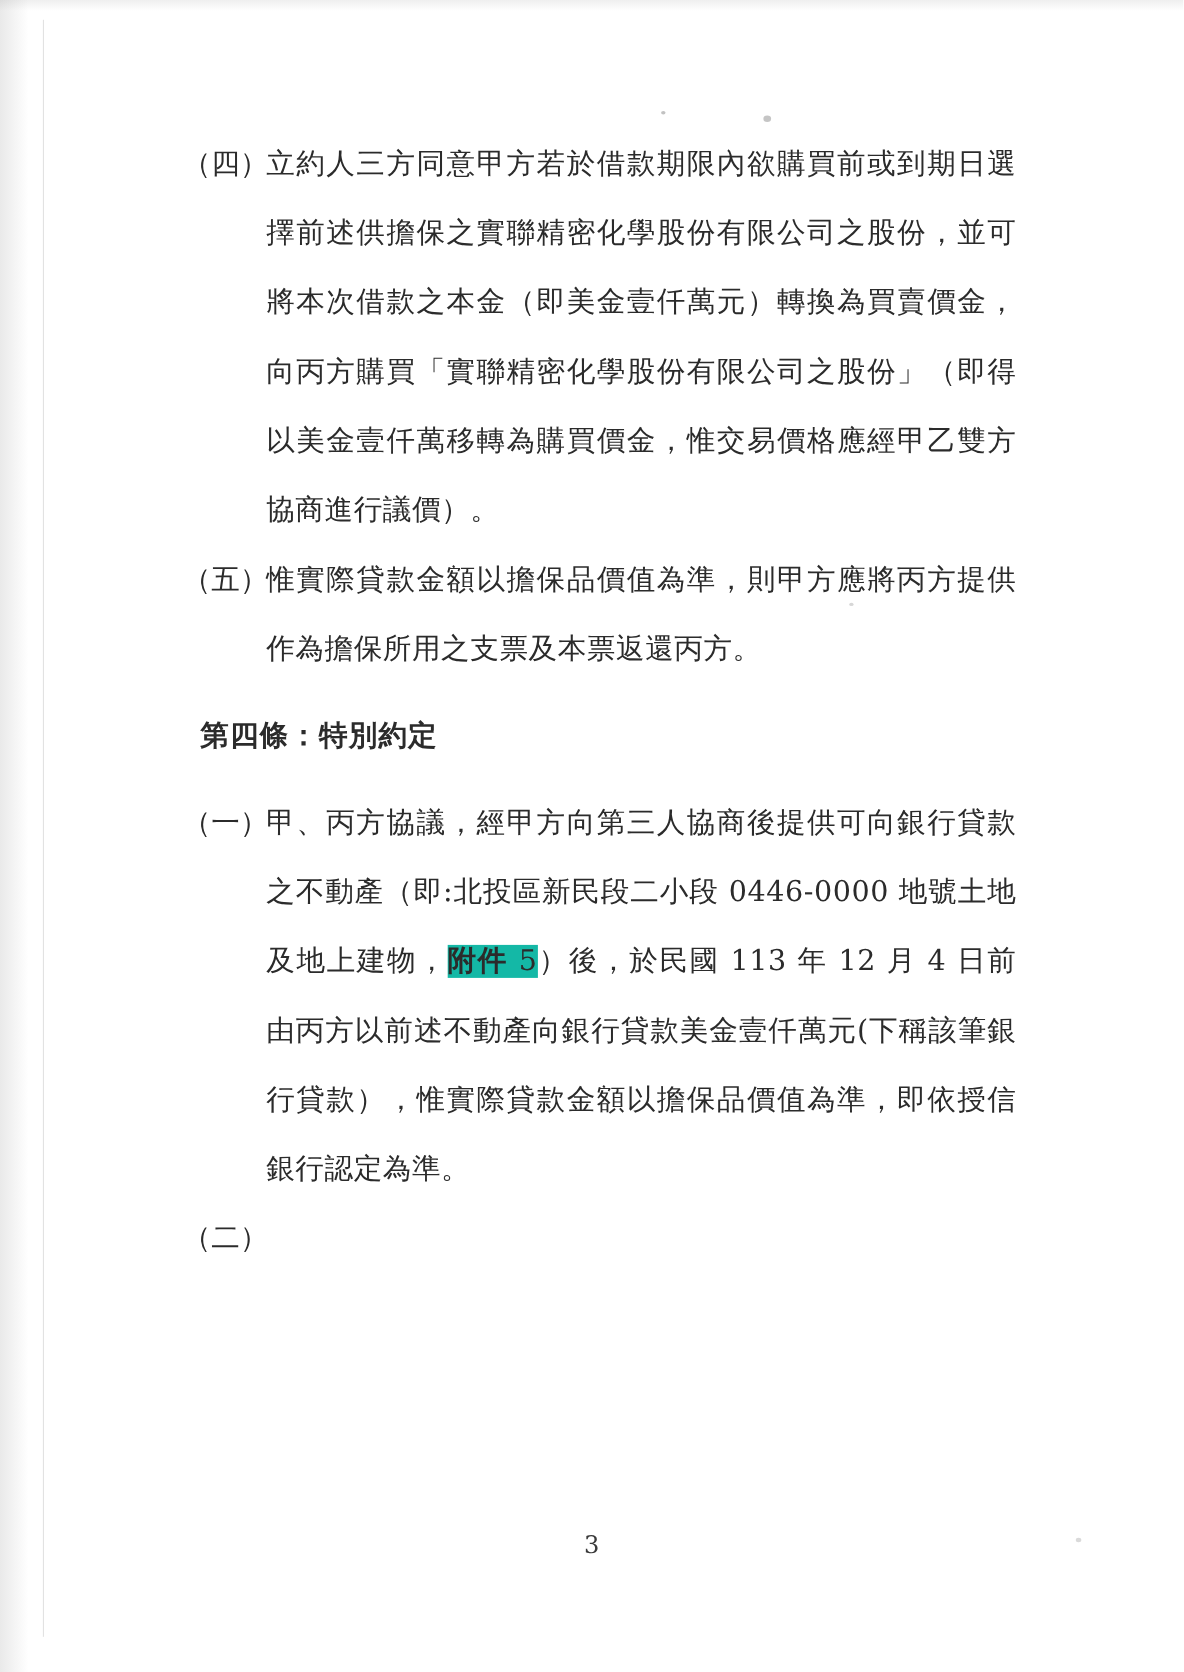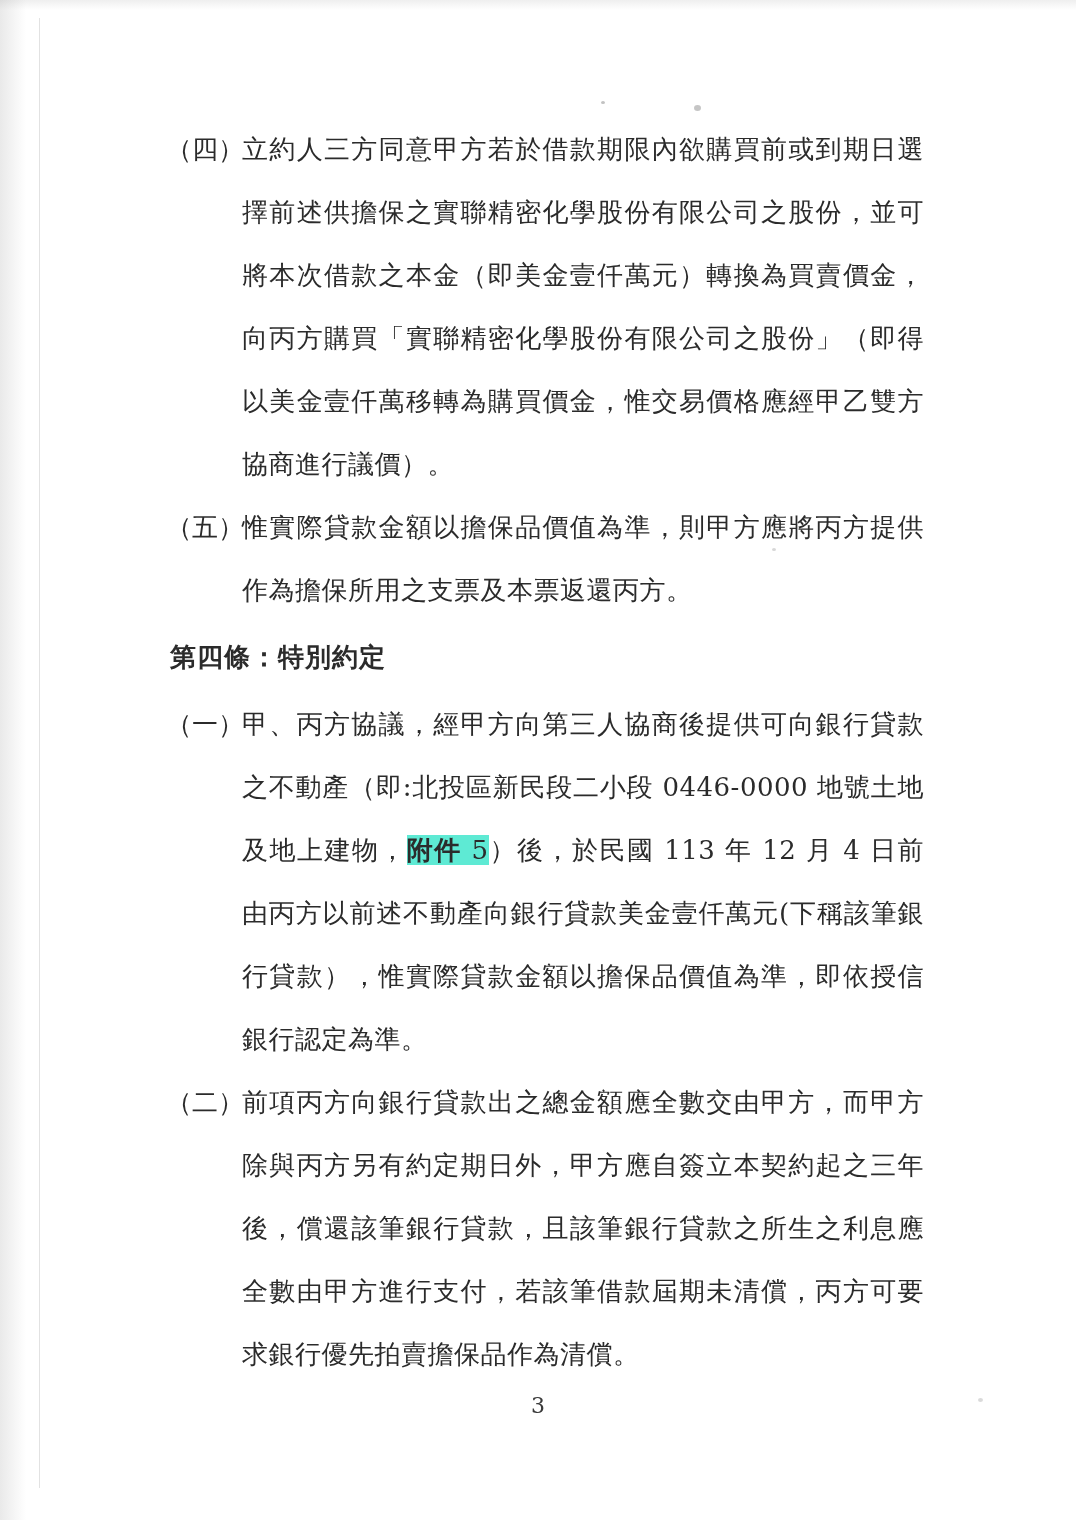--- a/index.html
+++ b/index.html
@@ -81,26 +81,26 @@
     font-size: 26px;
     line-height: 63px;
     letter-spacing: 0;
   }
 
   .heading {
     font-size: 26px;
     line-height: 63px;
     font-weight: bold;
     letter-spacing: 1px;
-    margin: 4px;
+    margin: 16px;
     padding-left: 0;
   }
 
   .highlight {
-    background: #5eead4;
+    background: #14b8a6;
     font-weight: bold;
     padding: 0 0;
   }
   .highlight .plain {
     font-weight: normal;
   }
 
   .latin {
     font-family: "DejaVu Serif", "Liberation Serif", serif;
     letter-spacing: 0.5px;
@@ -140,20 +140,20 @@
       <span class="marker">（五）</span><span>惟實際貸款金額以擔保品價值為準，則甲方應將丙方提供作為擔保所用之支票及本票返還丙方。</span>
     </p>
 
     <p class="heading">第四條：特別約定</p>
 
     <p class="clause">
       <span class="marker">（一）</span><span>甲、丙方協議，經甲方向第三人協商後提供可向銀行貸款之不動產（即:北投區新民段二小段 0446-0000 地號土地及地上建物，</span><span class="highlight"><span>附件</span><span class="plain latin"> 5</span></span><span>）後，於民國 113 年 12 月 4 日前由丙方以前述不動產向銀行貸款美金壹仟萬元(下稱該筆銀行貸款），惟實際貸款金額以擔保品價值為準，即依授信銀行認定為準。</span>
     </p>
 
     <p class="clause">
-      <span class="marker">（二）</span><span>前項丙方向銀行貸款出之總金額應全數交由甲方，而甲方除與丙方另有約定期日外，甲方應自簽立本契約起之三年後，償還該筆銀行貸款，且該筆銀行貸款之所生之利息應全數由甲方進行支付，若該筆借款屆期未清償，丙方可要求銀行優先拍賣擔保品作為清償。</span>
+      <span class="marker">（二）</span>
     </p>
 
   </div>
 
   <div class="page-number">3</div>
 
 </div>
 
 </body></html>

